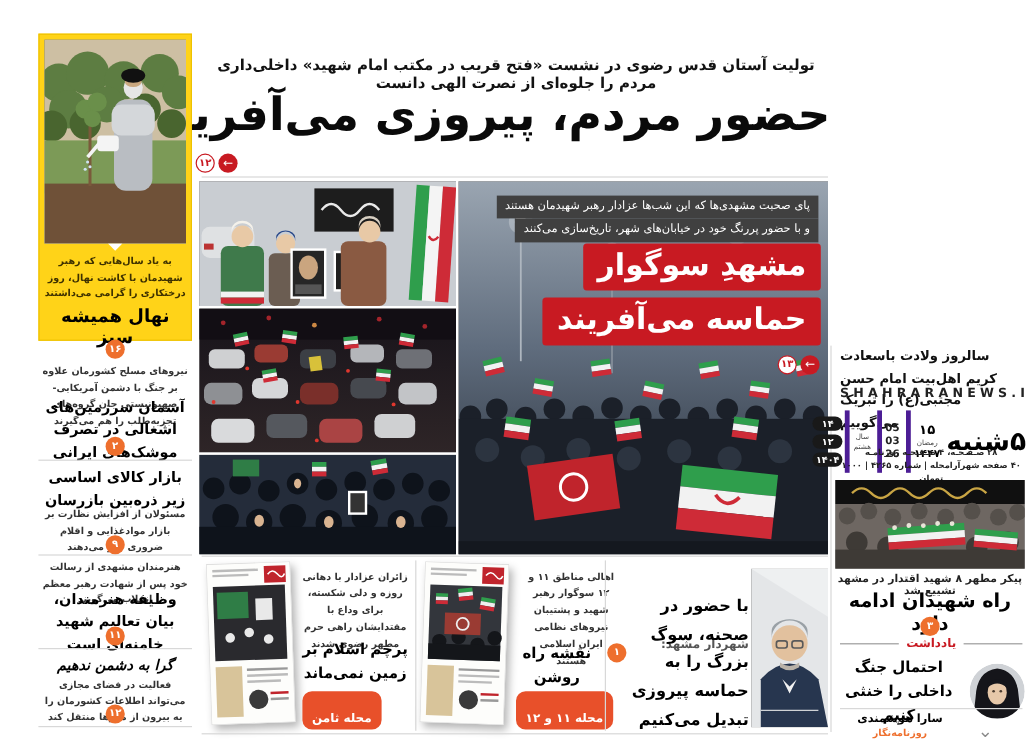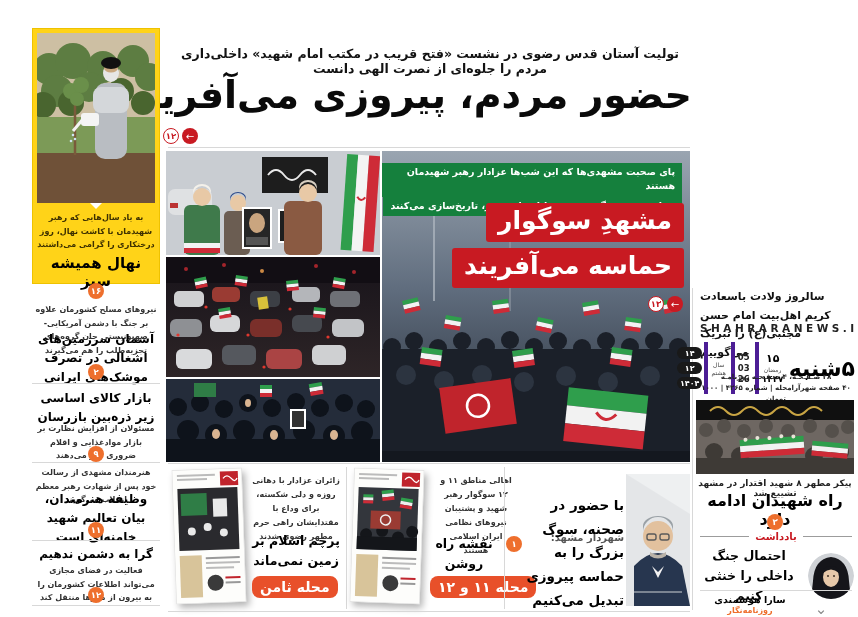--- a/index.html
+++ b/index.html
@@ -17,39 +17,39 @@
   
   .jump { display:flex; direction:ltr; gap:3px; align-items:center; }
   .jump .num { width:16px; height:16px; border:1.5px solid #c81a22; color:#c81a22; background:#fff; border-radius:50%; font-size:8.5px; font-weight:bold; display:flex; align-items:center; justify-content:center; }
   .jump .arr { width:16px; height:16px; background:#c81a22; color:#fff; border-radius:50%; font-size:10px; display:flex; align-items:center; justify-content:center; }
 
   
   .ph { overflow:hidden; background:#888; }
   .ph svg { display:block; }
 
   .cap-black { position:absolute; right:8px; top:12px; display:flex; flex-direction:column; align-items:flex-end; direction:ltr; }
-  .cap-black span { display:inline-block; direction:rtl; background:#15803d; color:#fff; font-size:9.5px; font-weight:bold; padding:2px 7px 3px; line-height:1.5; }
+  .cap-black span { display:inline-block; direction:rtl; background:#404040; color:#fff; font-size:9.5px; font-weight:normal; padding:2px 7px 3px; line-height:1.5; }
   .red-title { position:absolute; right:6px; top:52px; display:flex; flex-direction:column; align-items:flex-end; gap:6px; direction:ltr; }
   .red-title span { display:inline-block; direction:rtl; background:#c81a22; color:#fff; font-weight:bold; font-size:25px; padding:2px 12px 6px; border-radius:3px; line-height:1.25; }
 
   
   .yellow-card { left:32px; top:28px; width:128px; height:256px; background:#ffd318; border:1px solid #eec200; padding:4px; }
   .yellow-card .tri { width:0; height:0; border-left:6px solid transparent; border-right:6px solid transparent; border-top:6px solid #ffffff; margin:0 auto 2px; }
   .yellow-cap { font-size:8px; font-weight:bold; color:#3d3000; text-align:center; line-height:1.7; }
   .yellow-title { font-size:15px; font-weight:bold; color:#000; text-align:center; margin-top:2px; }
 
   .rail-lead { font-size:8px; color:#333; font-weight:bold; text-align:center; line-height:1.7; }
   .rail-title { font-size:12px; font-weight:bold; color:#000; text-align:center; line-height:1.6; }
   .pagenum { width:16px; height:16px; border-radius:50%; background:#ee6f2d; color:#fff; font-size:8.5px; font-weight:bold; display:flex; align-items:center; justify-content:center; }
 
   
   .thumb-wrap { box-shadow:3px 4px 7px rgba(0,0,0,.3); background:#fff; }
   .card-lead { font-size:8px; color:#333; font-weight:bold; text-align:center; line-height:1.75; }
   .card-title { font-size:12.5px; font-weight:bold; color:#000; text-align:center; line-height:1.6; }
-  .tag-pill { display:inline-block; background:#e8502a; color:#fff; font-size:14px; font-weight:bold; padding:3px 8px 3px; border-radius:8px; }
+  .tag-pill { display:inline-block; background:#e8502a; color:#fff; font-size:10px; font-weight:bold; padding:18px 8px 3px; border-radius:8px; }
   .mayor-kicker { font-size:10px; font-weight:bold; color:#555; text-align:right; }
   .mayor-title { font-size:13.5px; font-weight:bold; color:#000; text-align:right; line-height:1.75; margin-top:4px; }
 
   
   .greeting { left:700px; top:288px; width:152px; text-align:left; font-size:11px; font-weight:bold; color:#111; line-height:1.7; }
   .site { left:700px; top:322px; width:152px; text-align:center; direction:ltr; font-size:10.5px; font-weight:bold; letter-spacing:3.5px; color:#222; }
   .dateblock { left:697px; top:342px; width:158px; height:52px; display:flex; direction:rtl; align-items:stretch; gap:2px; }
   .dateblock .wk { font-size:22px; font-weight:bold; color:#000; align-self:center; white-space:nowrap; }
   .dcol { display:flex; flex-direction:column; align-items:center; justify-content:center; border-left:4px solid #4c1d95; padding:0 3px; gap:1px; }
   .dcol .big { font-size:11px; font-weight:bold; color:#000; }
@@ -368,21 +368,21 @@
   <div class="abs rail-title" style="left:32px; top:389px; width:128px;">بازار کالای اساسی زیر ذره‌بین بازرسان</div>
   <div class="abs rail-lead" style="left:34px; top:422px; width:124px;">مسئولان از افزایش نظارت بر بازار موادغذایی و اقلام ضروری خبر می‌دهند</div>
   <div class="abs pagenum" style="left:88px; top:446px;">۹</div>
   <div class="abs rule" style="left:32px; top:462px; width:128px; height:1px;"></div>
 
   <div class="abs rail-lead" style="left:34px; top:466px; width:124px;">هنرمندان مشهدی از رسالت خود پس از شهادت رهبر معظم انقلاب می‌گویند</div>
   <div class="abs rail-title" style="left:32px; top:490px; width:128px;">وظیفه هنرمندان، بیان تعالیم شهید خامنه‌ای است</div>
   <div class="abs pagenum" style="left:88px; top:522px;">۱۱</div>
   <div class="abs rule" style="left:32px; top:540px; width:128px; height:1px;"></div>
 
-  <div class="abs rail-title" style="left:32px; top:545px; width:128px;">گرا به دشمن ندهیم</div>
+  <div class="abs rail-title" style="left:32px; top:545px; width:128px;font-style:italic;">گرا به دشمن ندهیم</div>
   <div class="abs rail-lead" style="left:34px; top:564px; width:124px;">فعالیت در فضای مجازی می‌تواند اطلاعات کشورمان را به بیرون از مرزها منتقل کند</div>
   <div class="abs pagenum" style="left:88px; top:587px;">۱۲</div>
   <div class="abs rule" style="left:32px; top:605px; width:128px; height:1px;"></div>
 
   <div class="abs rule" style="left:168px; top:463px; width:522px; height:1px;"></div>
 
   <div class="abs thumb-wrap" style="left:174px; top:469px; width:70px; height:134px; transform:rotate(-2deg);">
     <svg width="70" height="134" viewBox="0 0 70 134">
       <rect width="70" height="134" fill="#fdfdfb" stroke="#d8d8d8"></rect>
       <rect x="48" y="3" width="18" height="14" fill="#c0242c"></rect>

